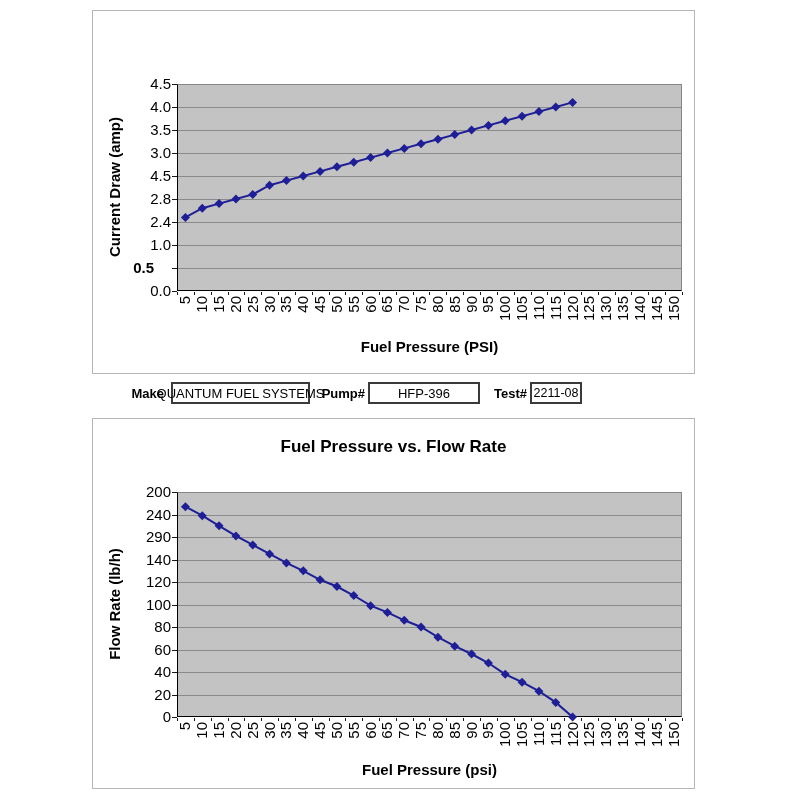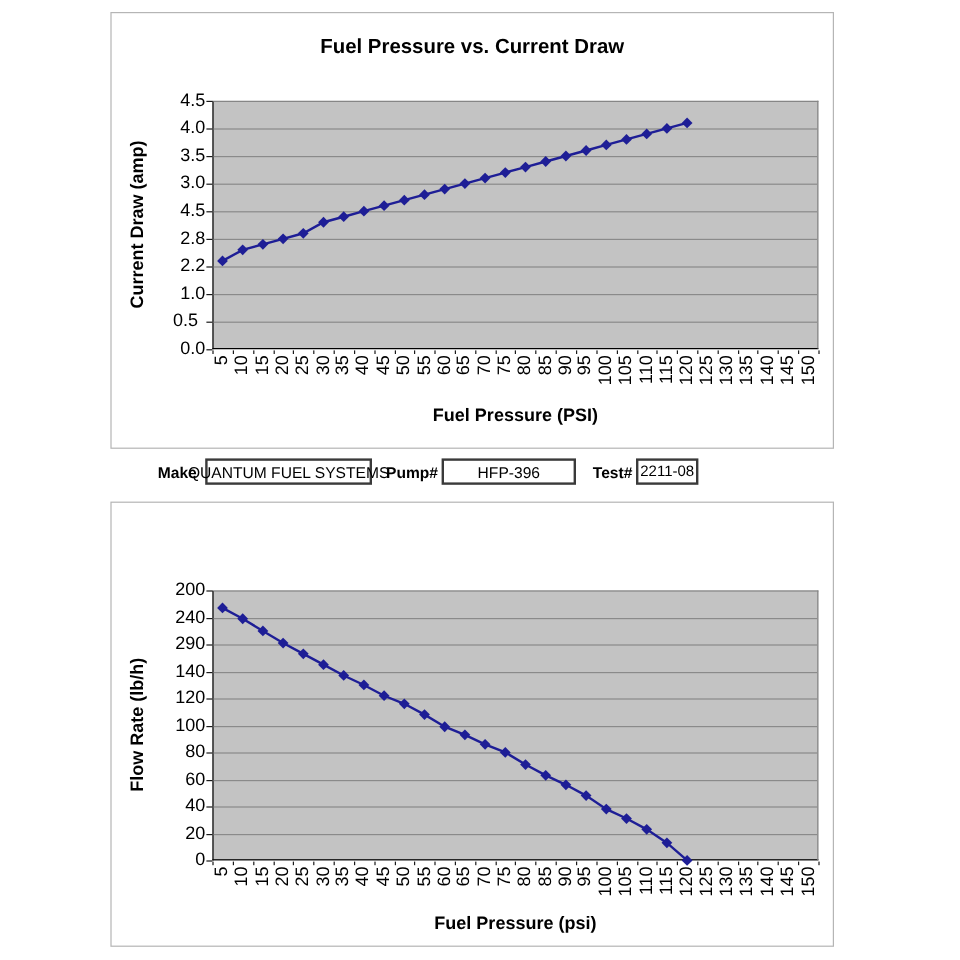--- a/index.html
+++ b/index.html
@@ -39,21 +39,20 @@
   #make-label{left:104px;}  #make-box{left:171px;width:139px;}
   #pump-label{left:305px;}  #pump-box{left:368px;width:112px;}
   #test-label{left:467px;}  #test-box{left:530px;width:52px;font-size:12.5px;}
 </style>
 </head>
 <body>
 
 <div class="page">
 
   <div class="chart-box" id="chart1">
-    <div class="chart-title">Fuel Pressure vs. Current Draw</div>
     <div class="plot"></div>
     <div class="y-axis-title">Current Draw (amp)</div>
     <div class="x-axis-title">Fuel Pressure (PSI)</div>
   <div class="gridline" style="left: 85px; top: 96px; width: 503px; background: rgb(138, 138, 138);"></div>
       <div class="gridline" style="left: 85px; top: 119px; width: 503px; background: rgb(138, 138, 138);"></div>
       <div class="gridline" style="left: 85px; top: 142px; width: 503px; background: rgb(138, 138, 138);"></div>
       <div class="gridline" style="left: 85px; top: 165px; width: 503px; background: rgb(138, 138, 138);"></div>
       <div class="gridline" style="left: 85px; top: 188px; width: 503px; background: rgb(138, 138, 138);"></div>
       <div class="gridline" style="left: 85px; top: 211px; width: 503px; background: rgb(138, 138, 138);"></div>
       <div class="gridline" style="left: 85px; top: 234px; width: 503px; background: rgb(138, 138, 138);"></div>
@@ -64,25 +63,25 @@
       <div class="y-tick-label" style="left: 28px; top: 88px;">4.0</div>
       <div class="y-tick-mark" style="left: 79px; top: 119px;"></div>
       <div class="y-tick-label" style="left: 28px; top: 111px;">3.5</div>
       <div class="y-tick-mark" style="left: 79px; top: 142px;"></div>
       <div class="y-tick-label" style="left: 28px; top: 134px;">3.0</div>
       <div class="y-tick-mark" style="left: 79px; top: 165px;"></div>
       <div class="y-tick-label" style="left: 28px; top: 157px;">4.5</div>
       <div class="y-tick-mark" style="left: 79px; top: 188px;"></div>
       <div class="y-tick-label" style="left: 28px; top: 180px;">2.8</div>
       <div class="y-tick-mark" style="left: 79px; top: 211px;"></div>
-      <div class="y-tick-label" style="left: 28px; top: 203px;">2.2</div>
+      <div class="y-tick-label" style="left: 28px; top: 203px;">2.4</div>
       <div class="y-tick-mark" style="left: 79px; top: 234px;"></div>
       <div class="y-tick-label" style="left: 28px; top: 226px;">1.0</div>
       <div class="y-tick-mark" style="left: 79px; top: 257px;"></div>
-      <div class="y-tick-label" style="left: 22px; top: 249px;">0.5</div>
+      <div class="y-tick-label" style="left: 11px; top: 249px; font-weight: bold;">0.5</div>
       <div class="y-tick-mark" style="left: 79px; top: 280px;"></div>
       <div class="y-tick-label" style="left: 28px; top: 272px;">0.0</div>
       <div class="x-tick-mark" style="left: 84px; top: 281px;"></div>
       <div class="x-tick-mark" style="left: 101px; top: 281px;"></div>
       <div class="x-tick-mark" style="left: 118px; top: 281px;"></div>
       <div class="x-tick-mark" style="left: 135px; top: 281px;"></div>
       <div class="x-tick-mark" style="left: 151px; top: 281px;"></div>
       <div class="x-tick-mark" style="left: 168px; top: 281px;"></div>
       <div class="x-tick-mark" style="left: 185px; top: 281px;"></div>
       <div class="x-tick-mark" style="left: 202px; top: 281px;"></div>
@@ -175,20 +174,21 @@
   <div class="form-row-label" id="pump-label">Pump#</div>
   <div class="form-box" id="pump-box">
     <span>HFP-396</span>
   </div>
   <div class="form-row-label" id="test-label">Test#</div>
   <div class="form-box" id="test-box">
     <span>2211-08</span>
   </div>
 
   <div class="chart-box" id="chart2">
+    <div class="chart-title">Fuel Pressure vs. Flow Rate</div>
     <div class="plot"></div>
     <div class="y-axis-title">Flow Rate (lb/h)</div>
     <div class="x-axis-title">Fuel Pressure (psi)</div>
   <div class="gridline" style="left: 85px; top: 96px; width: 503px; background: rgb(138, 138, 138);"></div>
       <div class="gridline" style="left: 85px; top: 118px; width: 503px; background: rgb(138, 138, 138);"></div>
       <div class="gridline" style="left: 85px; top: 141px; width: 503px; background: rgb(138, 138, 138);"></div>
       <div class="gridline" style="left: 85px; top: 163px; width: 503px; background: rgb(138, 138, 138);"></div>
       <div class="gridline" style="left: 85px; top: 186px; width: 503px; background: rgb(138, 138, 138);"></div>
       <div class="gridline" style="left: 85px; top: 208px; width: 503px; background: rgb(138, 138, 138);"></div>
       <div class="gridline" style="left: 85px; top: 231px; width: 503px; background: rgb(138, 138, 138);"></div>

